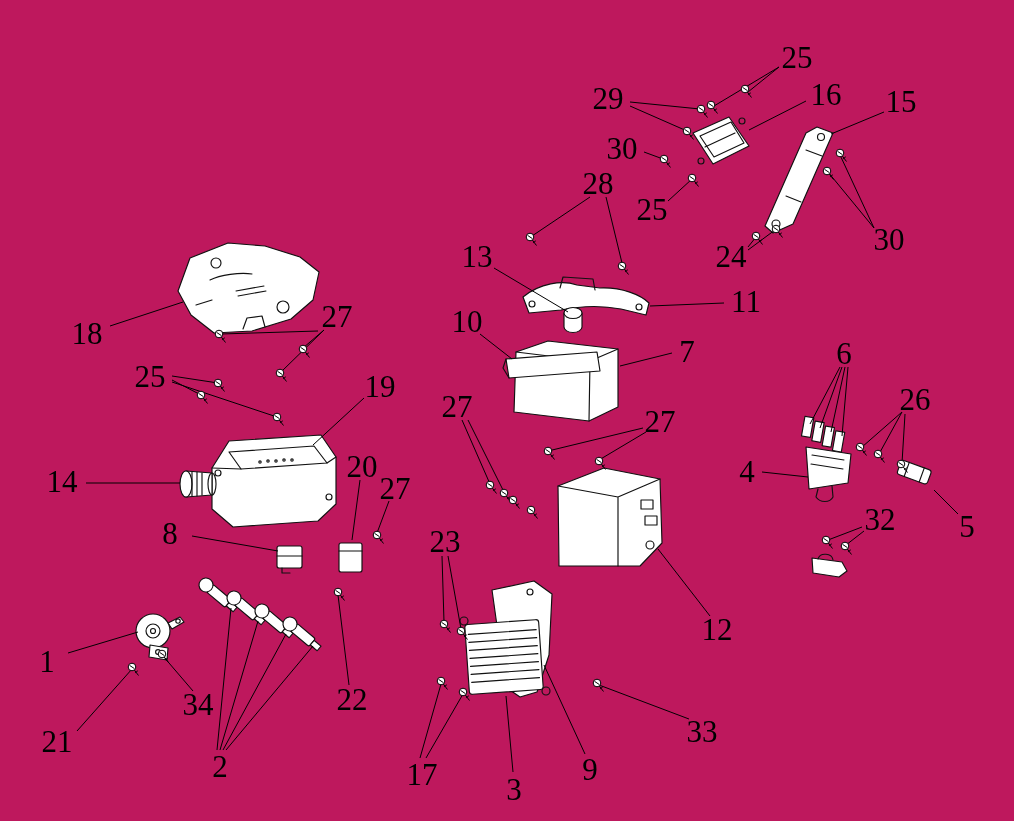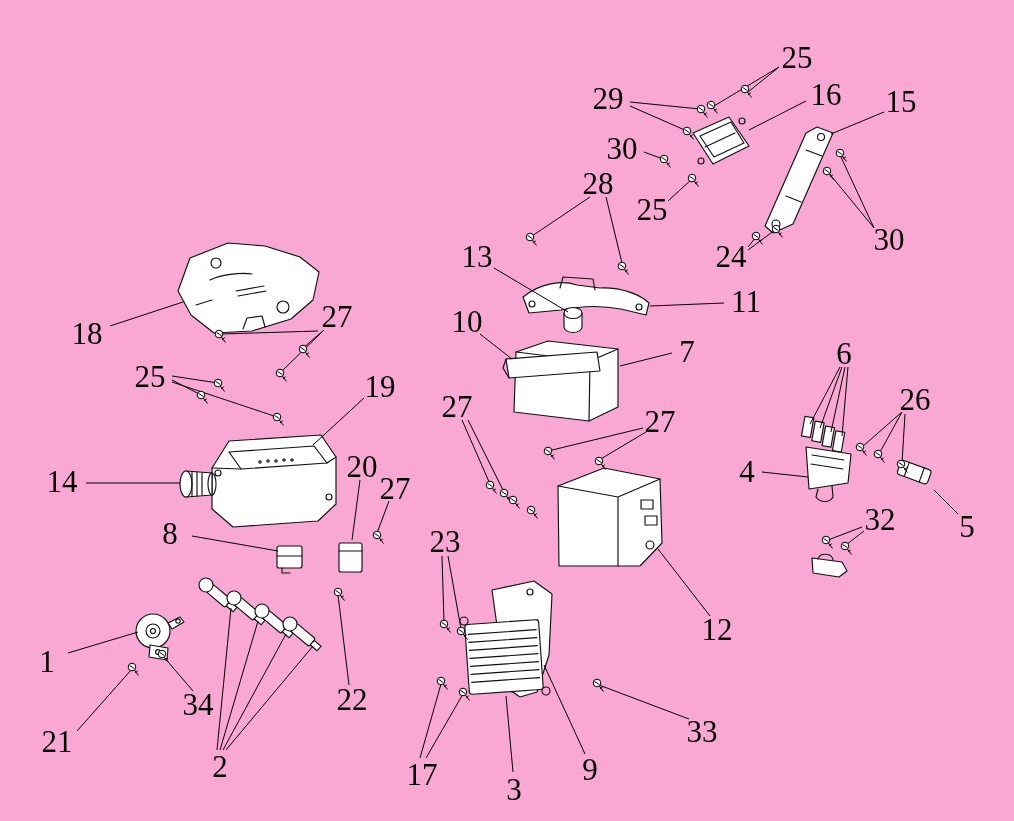--- a/index.html
+++ b/index.html
@@ -1,16 +1,16 @@
 <!DOCTYPE html>
 <html><head>
 <meta charset="utf-8">
 <style>
   html,body{margin:0;padding:0;background:#fff;}
-  #stage{position:relative;width:1014px;height:821px;background:#f9a8d4;overflow:hidden;}
+  #stage{position:relative;width:1014px;height:821px;background:#be185d;overflow:hidden;}
   svg{display:block;}
   .leader{stroke:#000;stroke-width:1;fill:none;}
   .callout{font-family:"Liberation Serif","DejaVu Serif",serif;font-size:31px;fill:#000;
            text-anchor:middle;dominant-baseline:central;}
   .part{stroke:#111;stroke-width:1.15;fill:#fff;stroke-linejoin:round;stroke-linecap:round;}
   .detail{fill:none;}
 </style>
 </head>
 <body>
 

